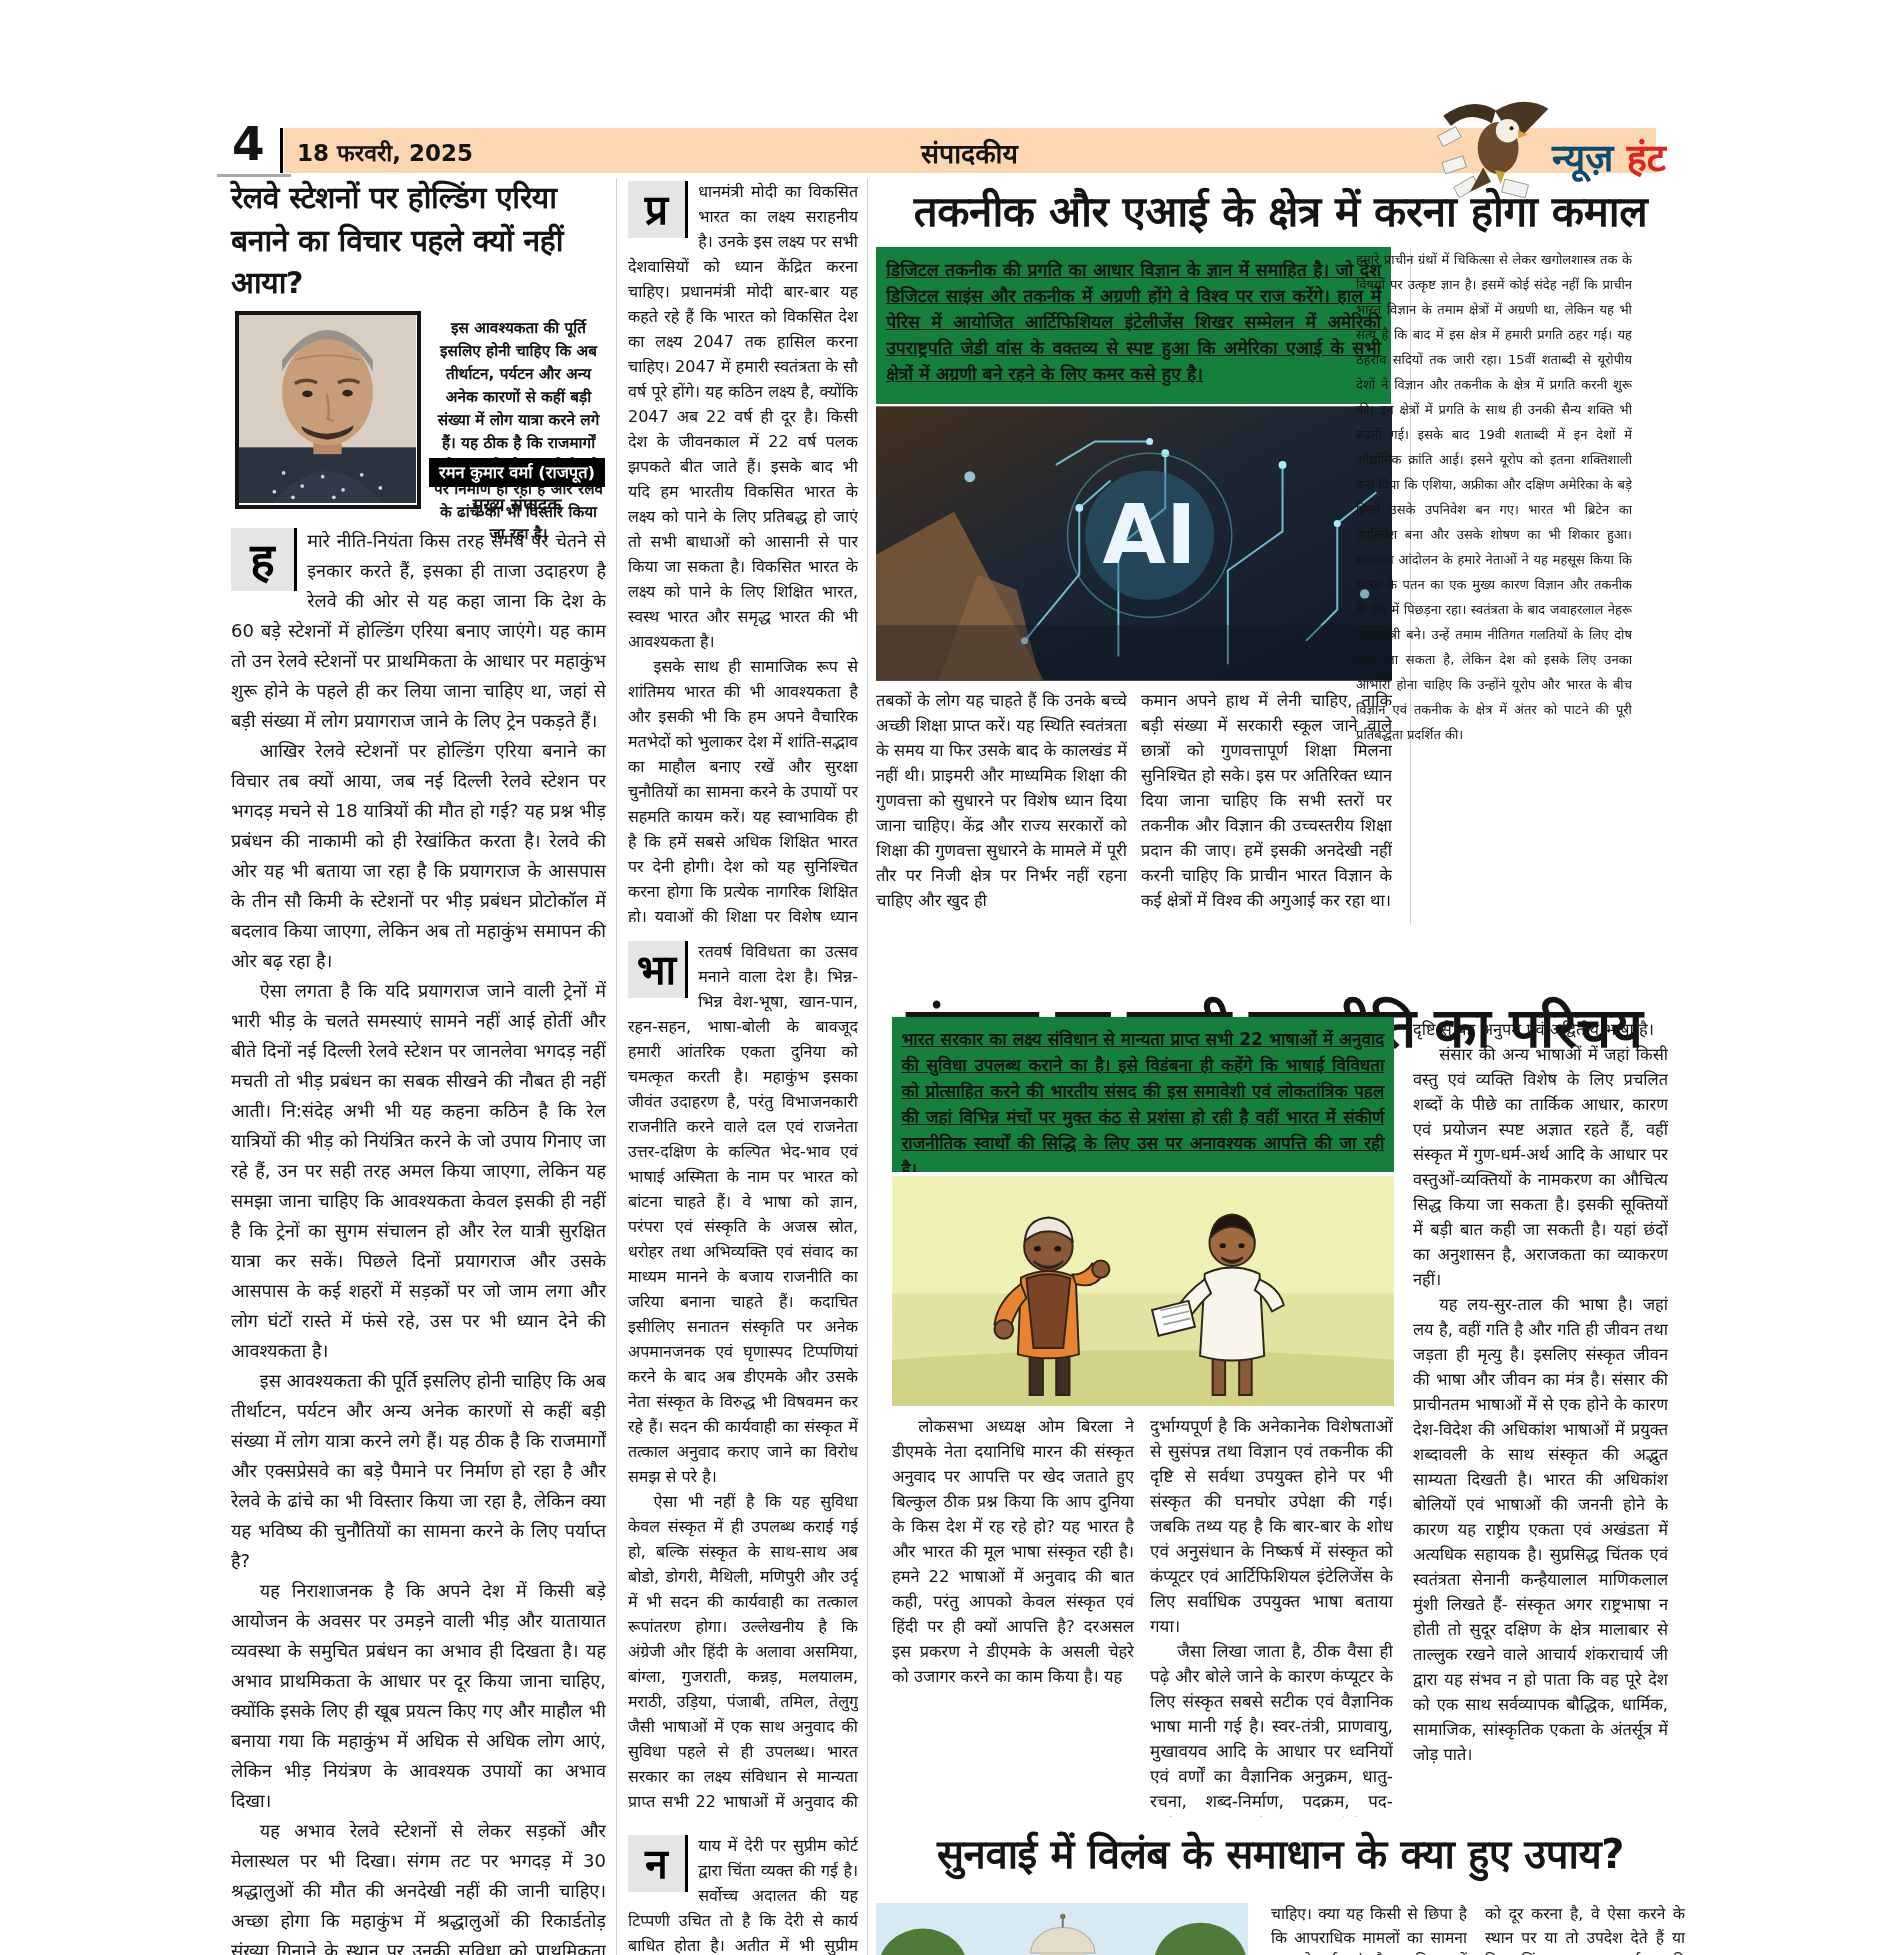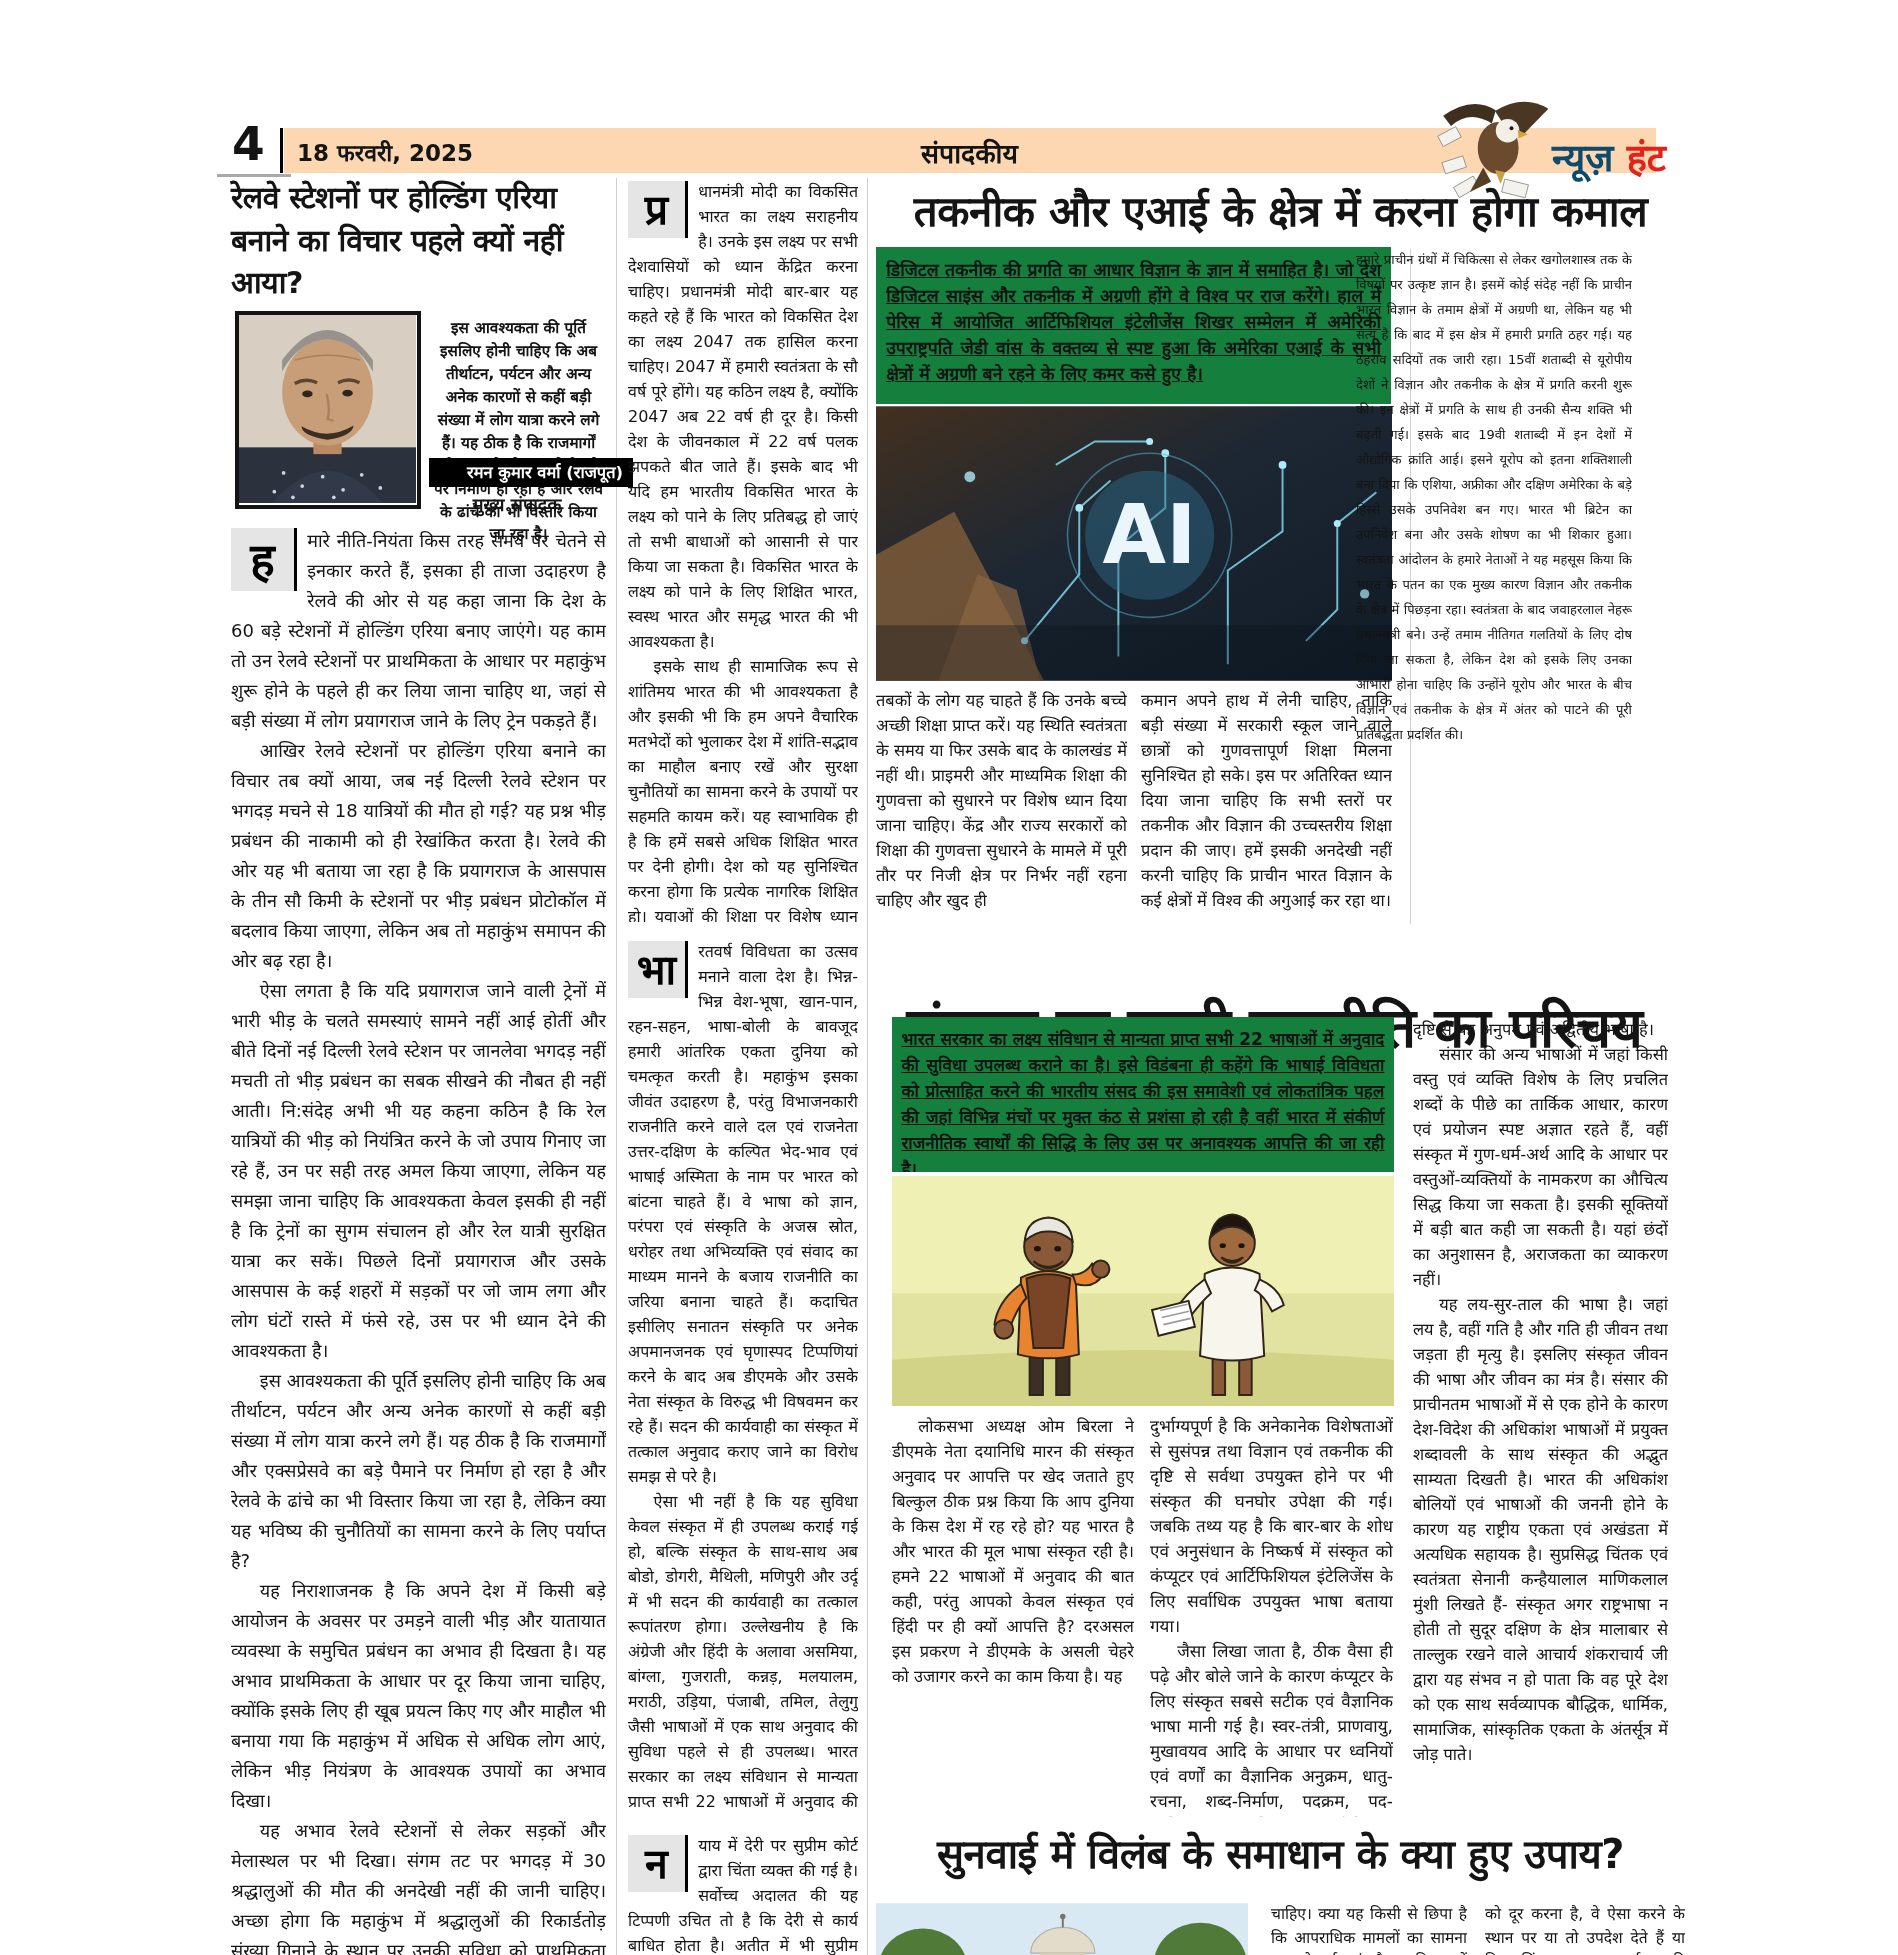--- a/index.html
+++ b/index.html
@@ -85,21 +85,21 @@
     <path d="M266,180 q30,-14 58,0" stroke="#5a4633" stroke-width="9" fill="none"></path>
     <ellipse cx="184" cy="210" rx="14" ry="9" fill="#2e241c"></ellipse>
     <ellipse cx="292" cy="208" rx="14" ry="9" fill="#2e241c"></ellipse>
     <path d="M236,210 q10,46 2,66 l16,6" stroke="#a97f5c" stroke-width="6" fill="none"></path>
     <path d="M168,296 Q238,336 308,294 Q306,322 238,332 Q170,322 168,296 Z" fill="#3c2e24"></path>
     <path d="M150,120 q88,-26 176,0" stroke="#a97f5c" stroke-width="4" fill="none"></path>
   </svg>
 </div>
 
 <div class="abs b ctr" style="left:433px;top:317px;width:171px;font-size:15.3px;line-height:1.5;">इस आवश्यकता की पूर्ति इसलिए होनी चाहिए कि अब तीर्थाटन, पर्यटन और अन्य अनेक कारणों से कहीं बड़ी संख्या में लोग यात्रा करने लगे हैं। यह ठीक है कि राजमार्गों और एक्सप्रेसवे का बड़े पैमाने पर निर्माण हो रहा है और रेलवे के ढांचे का भी विस्तार किया जा रहा है।</div>
-<div class="abs byline-bar ctr" style="left:429px;top:458px;width:176px;height:29px;font-size:16.4px;line-height:29px;padding-left:28px;">रमन कुमार वर्मा (राजपूत)</div>
+<div class="abs byline-bar ctr" style="left:429px;top:458px;width:176px;height:29px;font-size:16.4px;line-height:29px;">रमन कुमार वर्मा (राजपूत)</div>
 <div class="abs b ctr" style="left:429px;top:492px;width:176px;font-size:18px;">मुख्य संपादक</div>
 
 <div class="abs col just" style="left:231px;top:526px;width:375px;height:1880px;font-size:18px;line-height:30px;">
   <div class="dc dc-lg">ह</div>
   <p class="first">मारे नीति-नियंता किस तरह समय पर चेतने से इनकार करते हैं, इसका ही ताजा उदाहरण है रेलवे की ओर से यह कहा जाना कि देश के 60 बड़े स्टेशनों में होल्डिंग एरिया बनाए जाएंगे। यह काम तो उन रेलवे स्टेशनों पर प्राथमिकता के आधार पर महाकुंभ शुरू होने के पहले ही कर लिया जाना चाहिए था, जहां से बड़ी संख्या में लोग प्रयागराज जाने के लिए ट्रेन पकड़ते हैं।</p>
   <p>आखिर रेलवे स्टेशनों पर होल्डिंग एरिया बनाने का विचार तब क्यों आया, जब नई दिल्ली रेलवे स्टेशन पर भगदड़ मचने से 18 यात्रियों की मौत हो गई? यह प्रश्न भीड़ प्रबंधन की नाकामी को ही रेखांकित करता है। रेलवे की ओर यह भी बताया जा रहा है कि प्रयागराज के आसपास के तीन सौ किमी के स्टेशनों पर भीड़ प्रबंधन प्रोटोकॉल में बदलाव किया जाएगा, लेकिन अब तो महाकुंभ समापन की ओर बढ़ रहा है।</p>
   <p>ऐसा लगता है कि यदि प्रयागराज जाने वाली ट्रेनों में भारी भीड़ के चलते समस्याएं सामने नहीं आई होतीं और बीते दिनों नई दिल्ली रेलवे स्टेशन पर जानलेवा भगदड़ नहीं मचती तो भीड़ प्रबंधन का सबक सीखने की नौबत ही नहीं आती। नि:संदेह अभी भी यह कहना कठिन है कि रेल यात्रियों की भीड़ को नियंत्रित करने के जो उपाय गिनाए जा रहे हैं, उन पर सही तरह अमल किया जाएगा, लेकिन यह समझा जाना चाहिए कि आवश्यकता केवल इसकी ही नहीं है कि ट्रेनों का सुगम संचालन हो और रेल यात्री सुरक्षित यात्रा कर सकें। पिछले दिनों प्रयागराज और उसके आसपास के कई शहरों में सड़कों पर जो जाम लगा और लोग घंटों रास्ते में फंसे रहे, उस पर भी ध्यान देने की आवश्यकता है।</p>
   <p>इस आवश्यकता की पूर्ति इसलिए होनी चाहिए कि अब तीर्थाटन, पर्यटन और अन्य अनेक कारणों से कहीं बड़ी संख्या में लोग यात्रा करने लगे हैं। यह ठीक है कि राजमार्गों और एक्सप्रेसवे का बड़े पैमाने पर निर्माण हो रहा है और रेलवे के ढांचे का भी विस्तार किया जा रहा है, लेकिन क्या यह भविष्य की चुनौतियों का सामना करने के लिए पर्याप्त है?</p>
   <p>यह निराशाजनक है कि अपने देश में किसी बड़े आयोजन के अवसर पर उमड़ने वाली भीड़ और यातायात व्यवस्था के समुचित प्रबंधन का अभाव ही दिखता है। यह अभाव प्राथमिकता के आधार पर दूर किया जाना चाहिए, क्योंकि इसके लिए ही खूब प्रयत्न किए गए और माहौल भी बनाया गया कि महाकुंभ में अधिक से अधिक लोग आएं, लेकिन भीड़ नियंत्रण के आवश्यक उपायों का अभाव दिखा।</p>
   <p>यह अभाव रेलवे स्टेशनों से लेकर सड़कों और मेलास्थल पर भी दिखा। संगम तट पर भगदड़ में 30 श्रद्धालुओं की मौत की अनदेखी नहीं की जानी चाहिए। अच्छा होगा कि महाकुंभ में श्रद्धालुओं की रिकार्डतोड़ संख्या गिनाने के स्थान पर उनकी सुविधा को प्राथमिकता दी जाए।</p>

